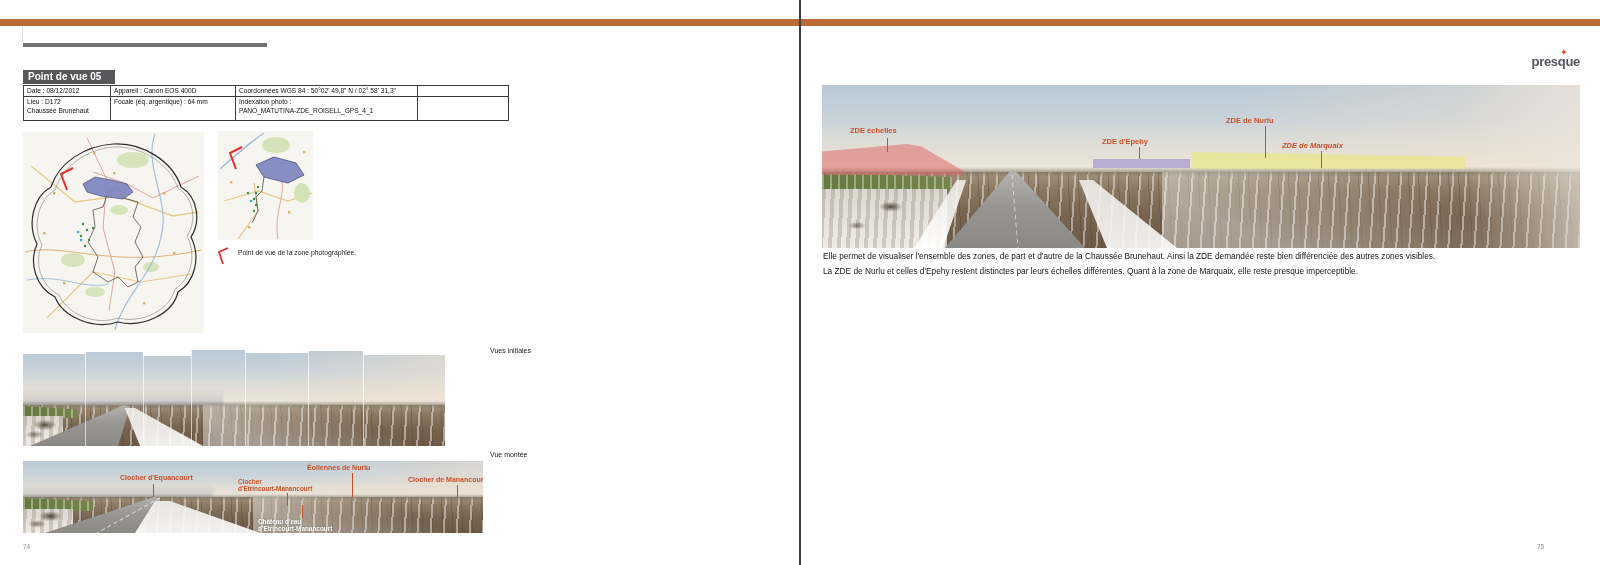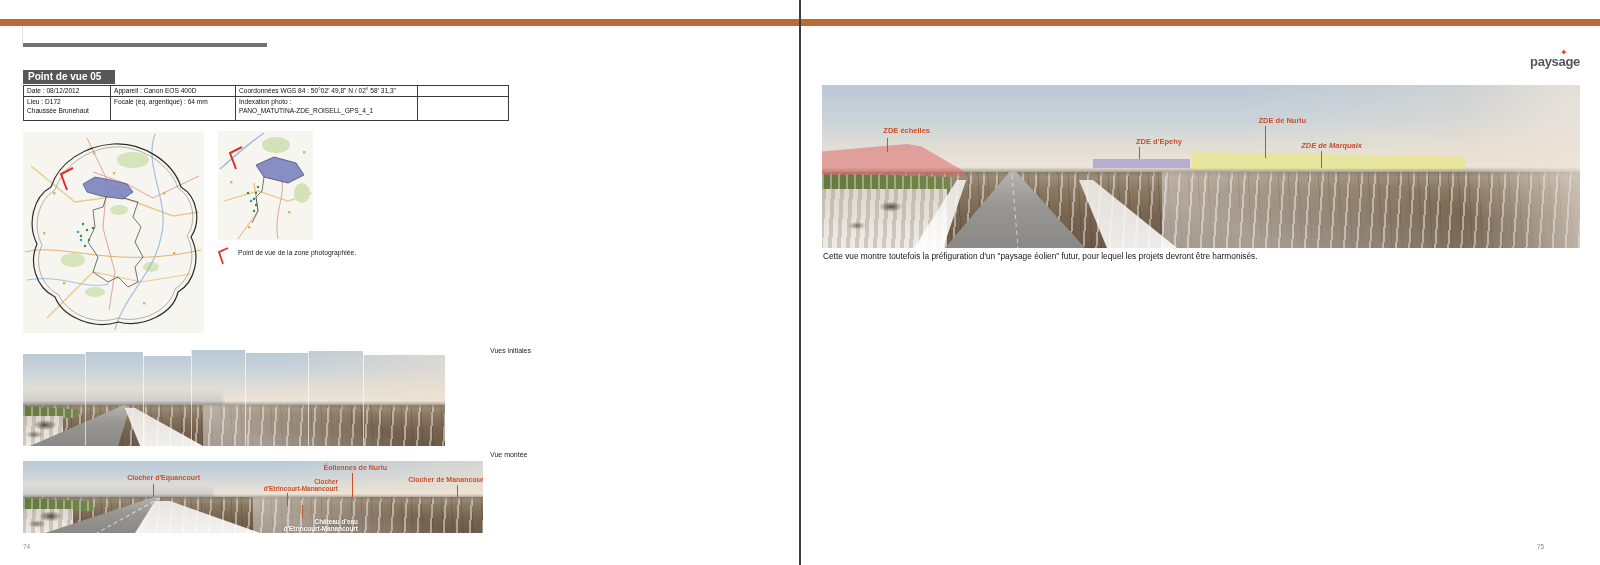--- a/index.html
+++ b/index.html
@@ -48,21 +48,21 @@
       repeating-linear-gradient(93deg,rgba(120,100,80,.25) 0 4px,rgba(120,100,80,0) 4px 9px),
       linear-gradient(180deg,#dcd7cf 0%,#efece7 100%);}
   .road{background:linear-gradient(180deg,#b5b3b0 0%,#989693 45%,#8b8986 100%);}
   .snowbank{background:linear-gradient(180deg,#f0eeea 0%,#ffffff 100%);}
 
   
   .zone{opacity:.55;}
   .zone.pink{background:var(--zonePink,#dc6a6a);}
   .zone.purple{background:var(--zonePurple,#8378c9);opacity:.5;}
   .zone.yellow{background:var(--zoneYellow,#e7e776);opacity:.6;}
-  .pano-label{color:var(--labelOrange,#c8502a);font-weight:bold;font-size:7.5px;text-align:right;line-height:1.1;}
+  .pano-label{color:var(--labelOrange,#c8502a);font-weight:bold;font-size:7.5px;text-align:left;line-height:1.1;}
   .pano-label.small{font-size:6.4px;}
   .pano-label.white{color:#fff;text-shadow:0 0 2px rgba(0,0,0,.35);}
   .tick{width:1px;background:var(--labelOrange,#c8502a);}
 
   
   .body-text{left:823px;top:252px;width:755px;}
   .body-text p{margin:0 0 6.5px;font-size:8.3px;line-height:8.8px;color:#151515;}
 
   
   .logo{right:20px;top:54px;font-size:13px;font-weight:bold;letter-spacing:-.3px;color:var(--logoGray,#55555d);}
@@ -231,21 +231,21 @@
         <span>d'Etrincourt-Manancourt</span>
       </div>
     </div>
     <div class="abs side-label" style="left:490px;top:451px;">Vue montée</div>
 
     <div class="abs page-num" style="left:23px;top:543px;">74</div>
   </section>
 
   <section>
     <div class="abs logo">
-      <span>paysage</span>
+      <span>presque</span>
       <span class="star">✦</span>
     </div>
 
     <div class="abs pano" style="left:822px;top:85px;width:758px;height:163px;">
       <div class="abs sky" style="height:90px;"></div>
       <div class="abs sky-warm" style="left:55%;width:45%;height:90px;"></div>
       <div class="abs ground" style="top:87px;height:76px;"></div>
       <div class="abs treeline" style="top:82px;height:10px;"></div>
       <div class="abs grass" style="left:0;top:88px;width:130px;height:18px;clip-path:polygon(0 0,100% 22%,100% 100%,0 100%);"></div>
       <div class="abs fore-snow" style="left:0;top:104px;width:125px;height:59px;"></div>
@@ -266,18 +266,19 @@
       <div class="abs tick" style="left:65px;top:53px;height:14px;"></div>
       <div class="abs pano-label" style="left:280px;top:53px;width:80px;">ZDE d'Epehy</div>
       <div class="abs tick" style="left:317px;top:62px;height:12px;"></div>
       <div class="abs pano-label" style="left:404px;top:32px;width:80px;">ZDE de Nurlu</div>
       <div class="abs tick" style="left:443px;top:41px;height:32px;"></div>
       <div class="abs pano-label" style="left:460px;top:57px;width:80px;font-style:italic;">ZDE de Marquaix</div>
       <div class="abs tick" style="left:499px;top:66px;height:17px;"></div>
     </div>
 
     <div class="abs body-text">
-      <p>Cette vue montre toutefois la préfiguration d'un "paysage éolien" futur, pour lequel les projets devront être harmonisés.</p>
+      <p>Elle permet de visualiser l'ensemble des zones, de part et d'autre de la Chaussée Brunehaut. Ainsi la ZDE demandée reste bien différenciée des autres zones visibles.</p>
+      <p>La ZDE de Nurlu et celles d'Epehy restent distinctes par leurs échelles différentes. Quant à la zone de Marquaix, elle reste presque imperceptible.</p>
     </div>
 
     <div class="abs page-num" style="left:1537px;top:543px;">75</div>
   </section>
 </div>
 
 </body></html>

